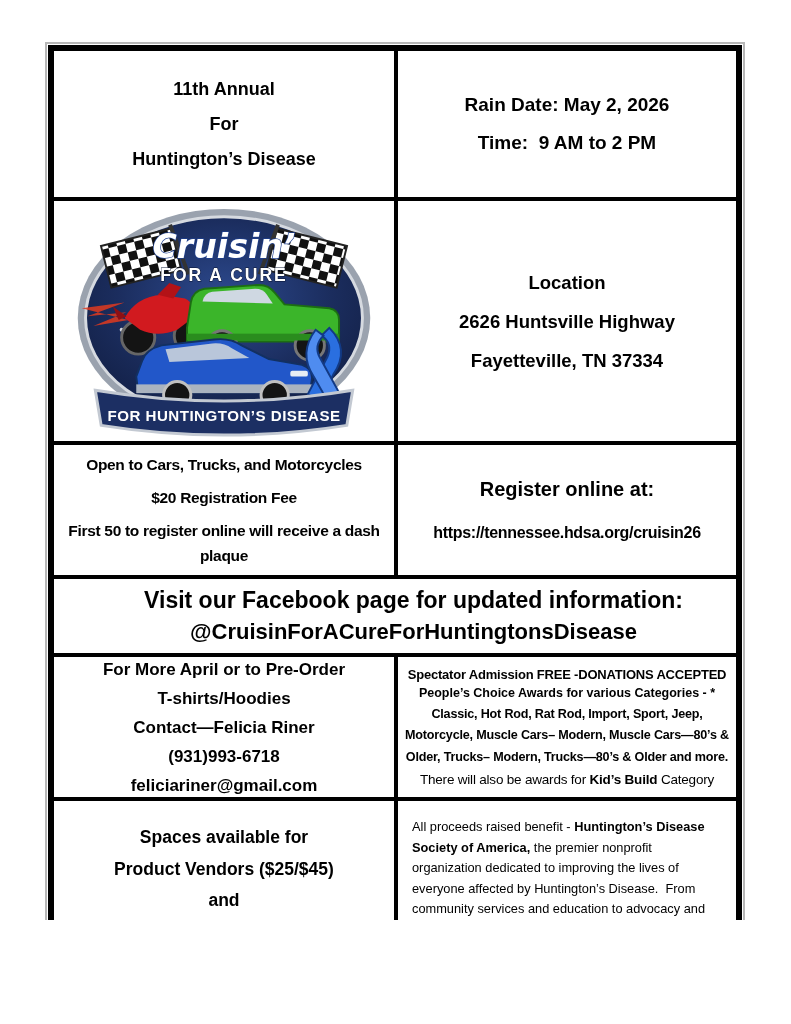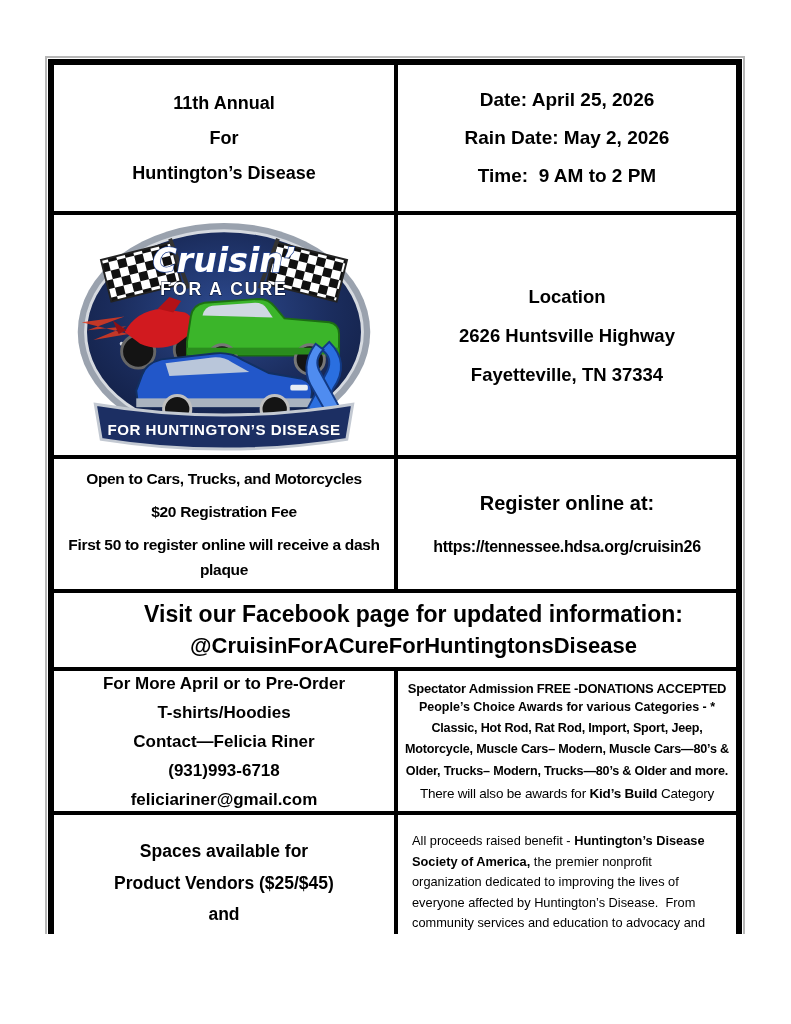--- a/index.html
+++ b/index.html
@@ -1,17 +1,17 @@
 <!DOCTYPE html>
 <html><head>
 <meta charset="utf-8">
 <style>
   html,body{margin:0;padding:0;background:#ffffff;}
   .page{position:relative;width:791px;height:920px;background:#ffffff;overflow:hidden;
-        font-family:"Liberation Sans","DejaVu Sans",sans-serif;color:#000;margin-top:14px;}
+        font-family:"Liberation Sans","DejaVu Sans",sans-serif;color:#000;}
   .flyer{position:absolute;left:48px;top:45px;width:694px;height:930px;box-sizing:border-box;
          background:#000;border:6px solid #000;outline:2px solid #b7b7b7;outline-offset:1px;
          display:grid;grid-template-columns:340px 1fr;grid-template-rows:146px 240px 130px 74px 140px auto;gap:4px;}
   .cell{background:#fff;display:flex;flex-direction:column;align-items:center;justify-content:center;
         text-align:center;box-sizing:border-box;overflow:hidden;}
   .span2{grid-column:1 / span 2;padding-left:37px;}
   .bold{font-weight:bold;}
 
   .c-title div{font-weight:bold;font-size:18px;line-height:35px;}
   .c-date div{font-weight:bold;font-size:19px;line-height:38px;white-space:pre-wrap;}
@@ -42,21 +42,20 @@
 <div class="page">
   <div class="flyer">
 
     <div class="cell c-title">
       <div>11th Annual</div>
       <div>For</div>
       <div>Huntington’s Disease</div>
     </div>
 
     <div class="cell c-date">
-      <div>Date: April 25, 2026</div>
       <div>Rain Date: May 2, 2026</div>
       <div>Time:  9 AM to 2 PM</div>
     </div>
 
     <div class="cell c-logo">
       <svg class="logo-svg" width="312" height="236" viewBox="0 0 320 242">
         <defs>
           <radialGradient id="navyG" cx="50%" cy="40%" r="70%">
             <stop offset="0%" stop-color="#2d4a8f"></stop>
             <stop offset="55%" stop-color="#1b2d5e"></stop>

